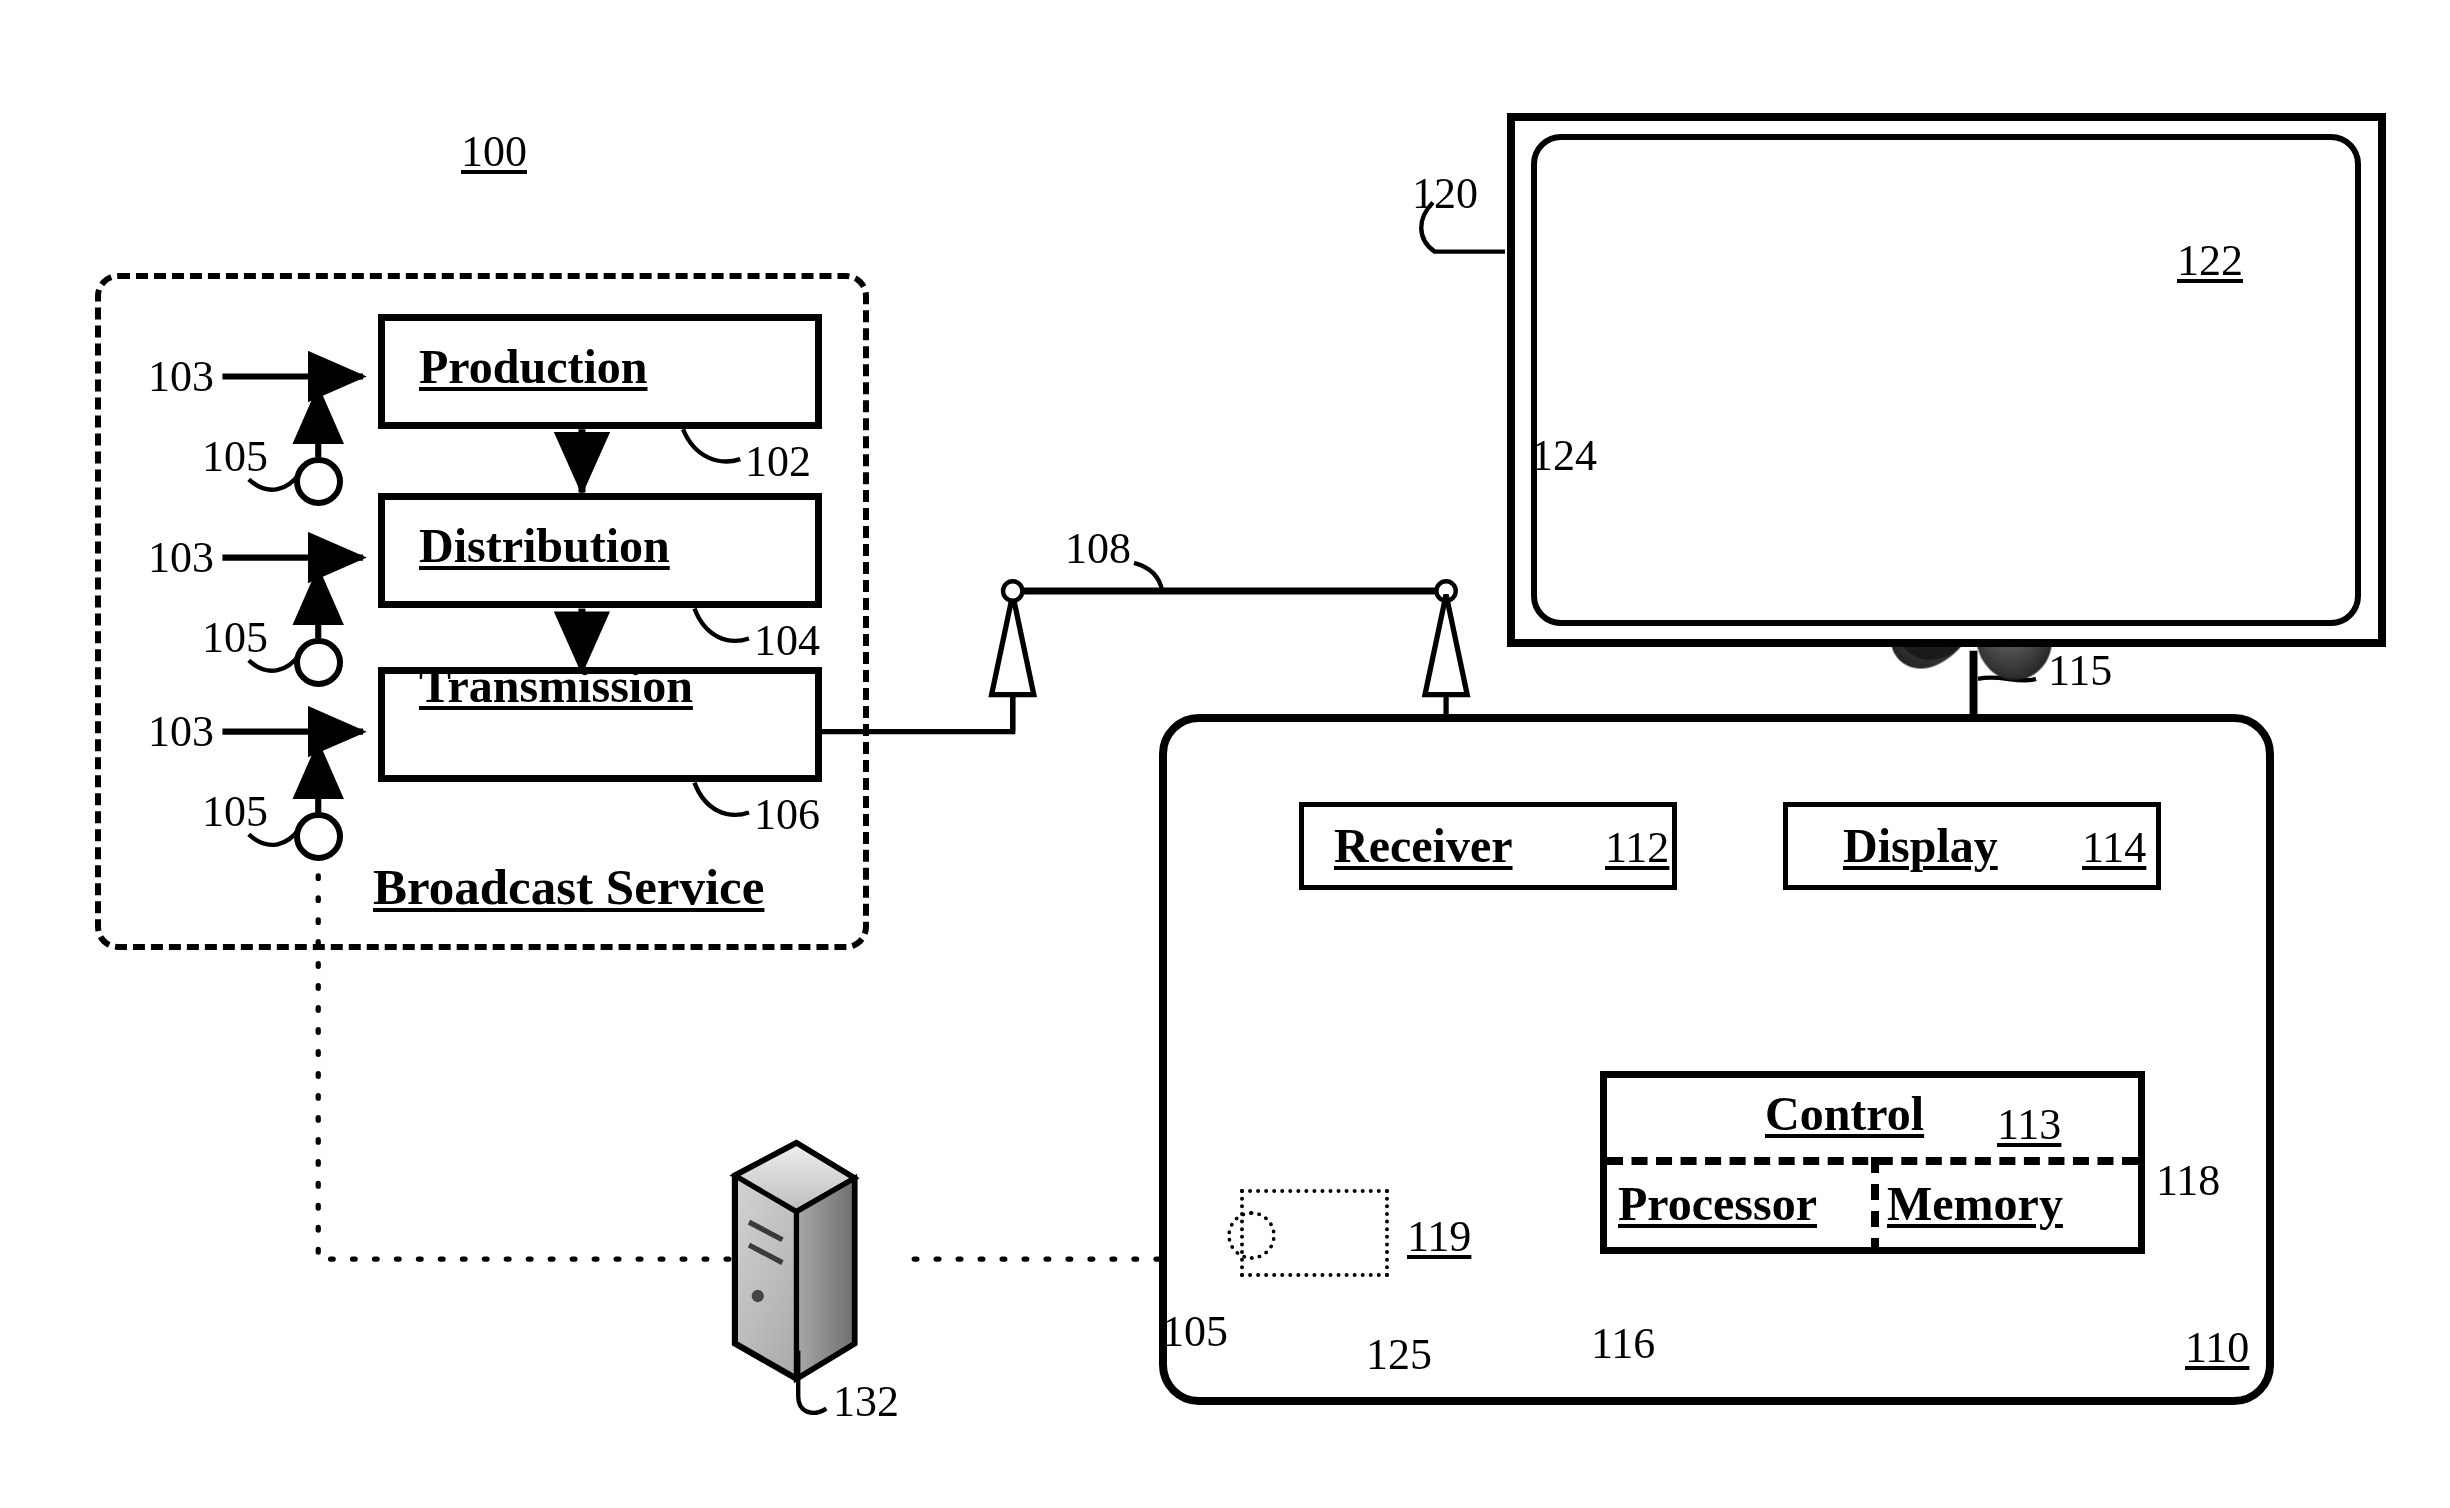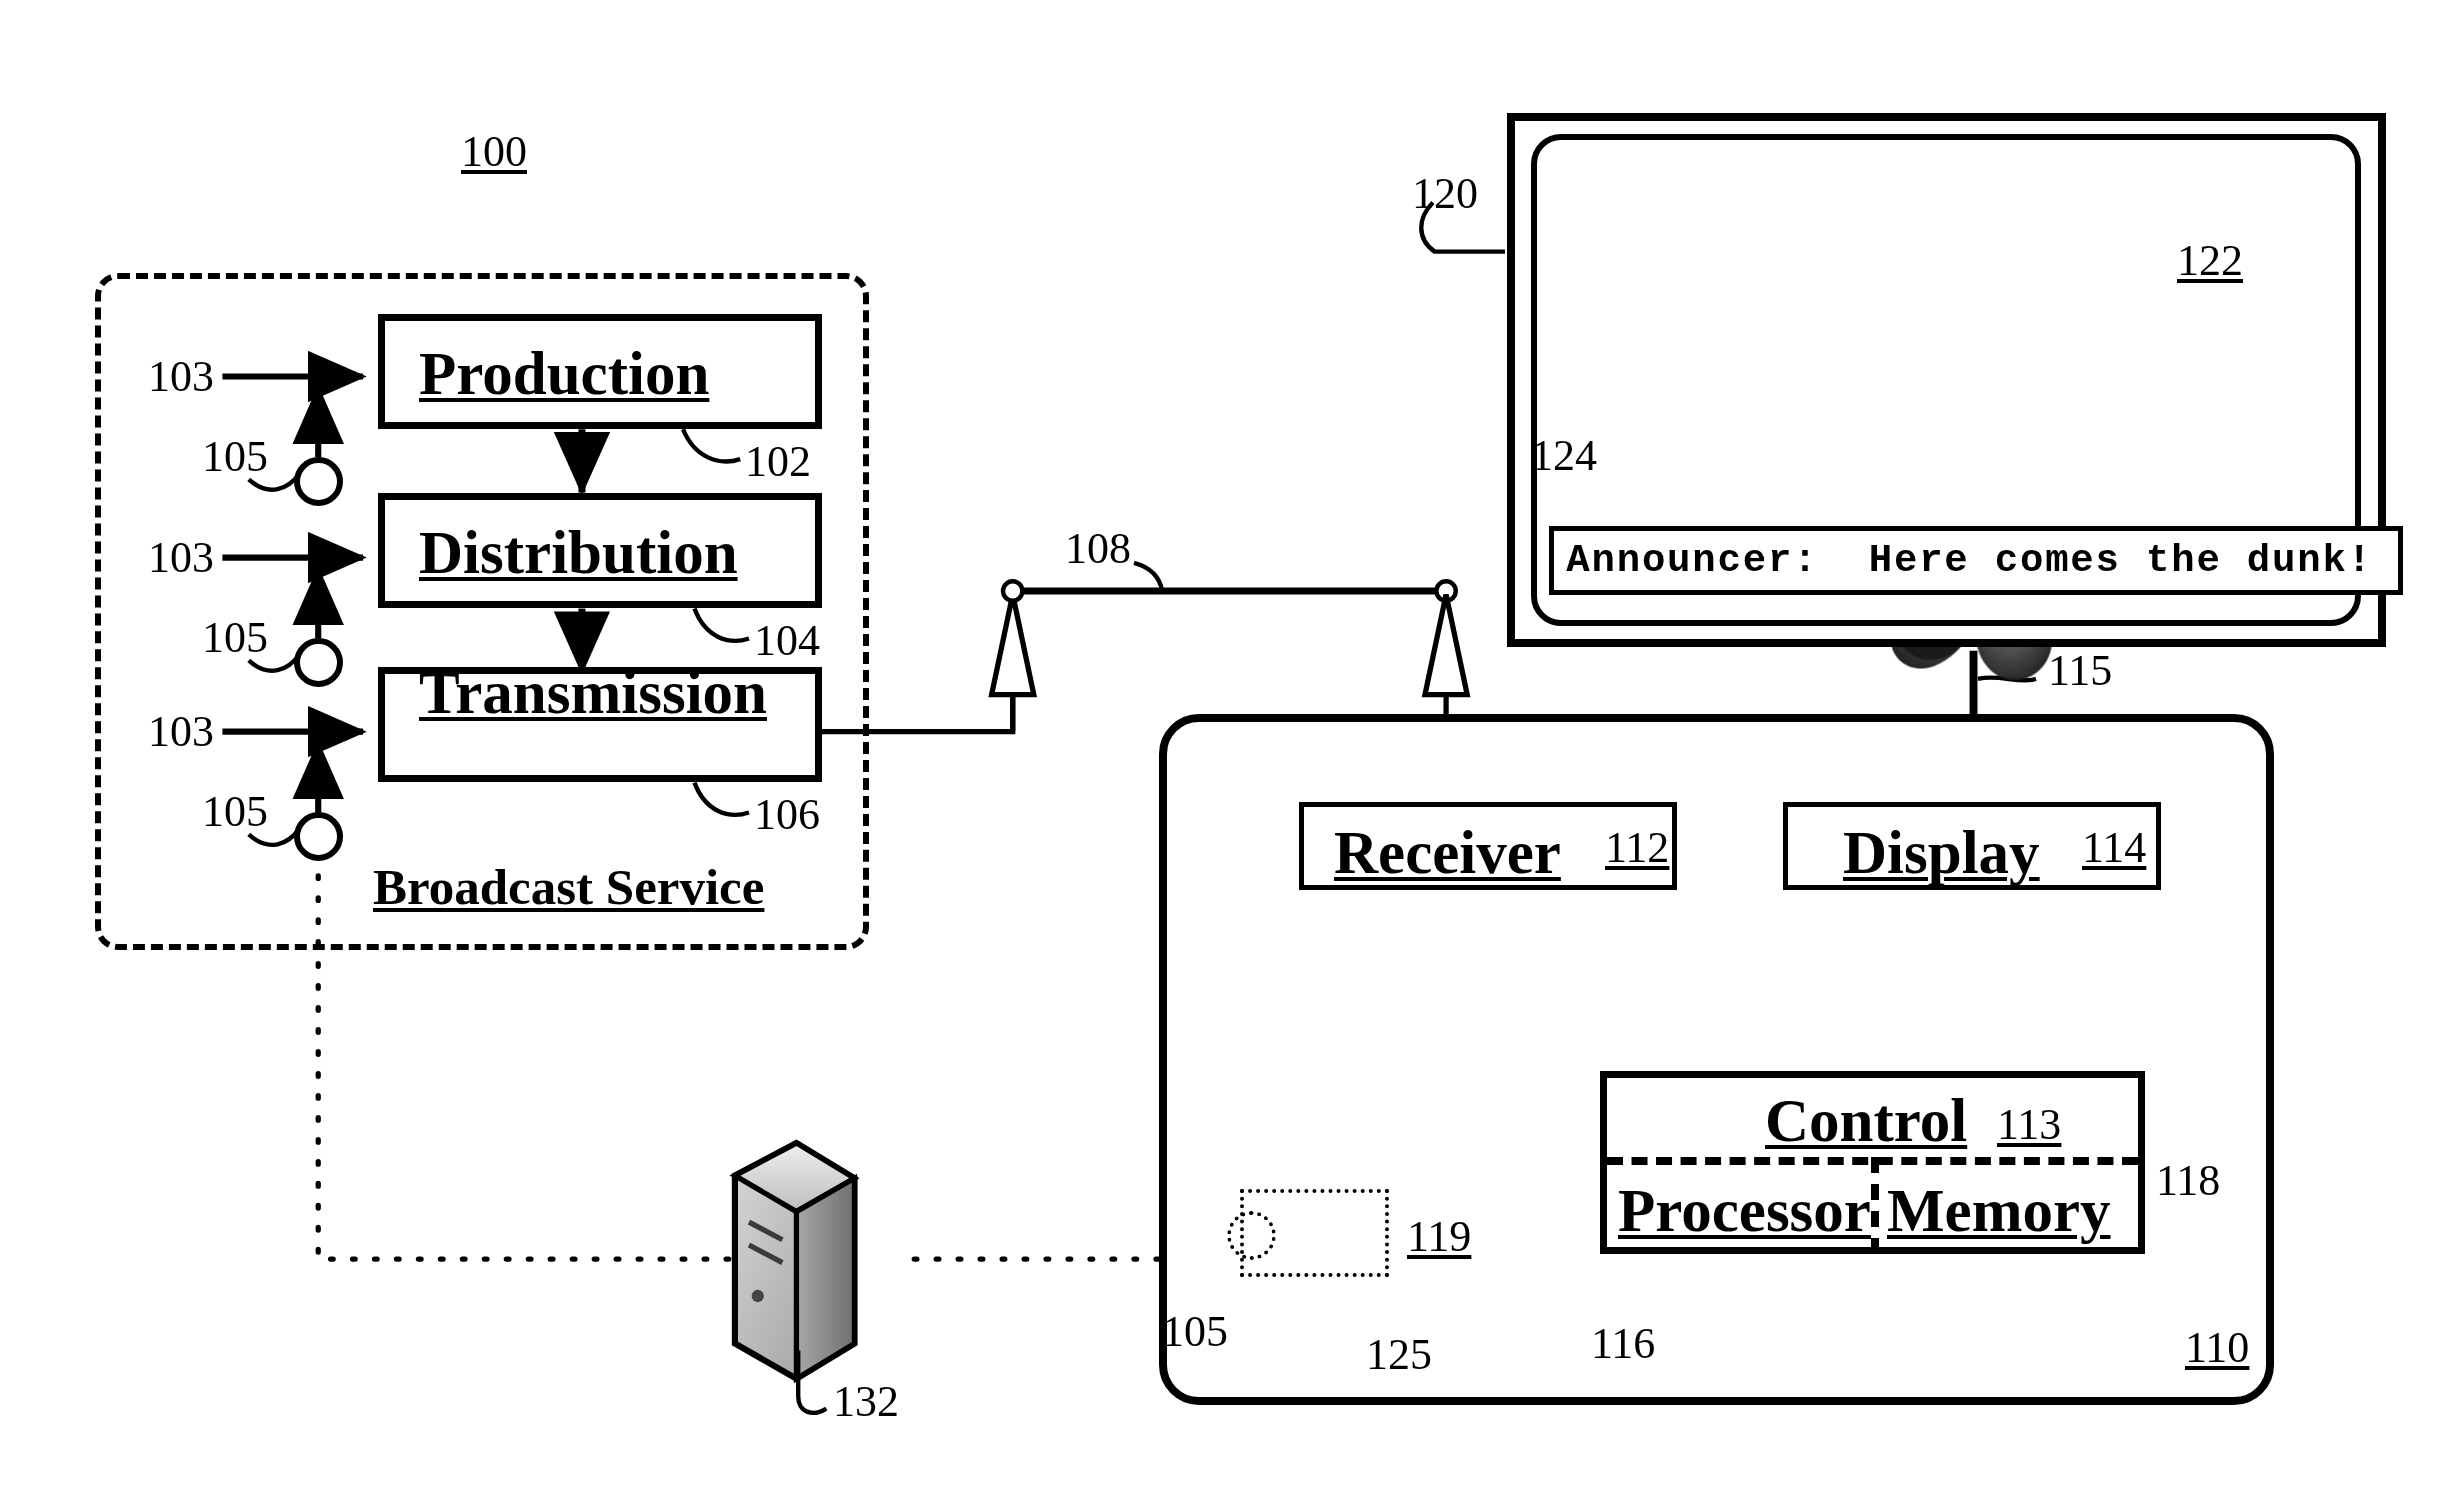--- a/index.html
+++ b/index.html
@@ -36,21 +36,21 @@
   }
   .refnum.ul {
     text-decoration: underline;
     text-underline-offset: 3.5px;
     text-decoration-thickness: 3.5px;
   }
   .boxlabel {
     position: absolute;
     font-family: "Liberation Serif", serif;
     font-weight: bold;
-    font-size: 61px;
+    font-size: 48px;
     line-height: 1;
     white-space: nowrap;
     text-decoration: underline;
     text-underline-offset: 4.4px;
     text-decoration-thickness: 4.4px;
     color: #000;
   }
   .boxlabel.big {
     font-size: 51px;
   }
@@ -398,23 +398,20 @@
 
   <div class="refnum" style="left:833px; top:1380px;">132</div>
 
   <div id="tv-outer" style="left:1507px; top:113px; width:879px; height:534px;"></div>
   <div id="tv-inner" style="left:1531px; top:134px; width:830px; height:492px;"></div>
 
   <div class="refnum" style="left:1412px; top:172px;">120</div>
   <div class="refnum ul" style="left:2177px; top:239px;">122</div>
   <div class="refnum" style="left:1531px; top:434px;">124</div>
 
-  <div id="caption-box" style="left:1549px; top:526px; width:854px; height:69px;">
-    <span id="caption-text">Announcer:  Here comes the dunk!</span>
-  </div>
 
   <div class="refnum" style="left:2048px; top:649px;">115</div>
 
   <div id="rd-container" style="left:1159px; top:714px; width:1115px; height:691px;"></div>
 
   <div class="refnum ul" style="left:2185px; top:1326px;">110</div>
 
   <div class="ibox" style="left:1299px; top:802px; width:378px; height:88px;"></div>
   <div class="boxlabel" style="left:1334px; top:822px;">Receiver</div>
   <div class="refnum ul" style="left:1605px; top:826px;">112</div>

